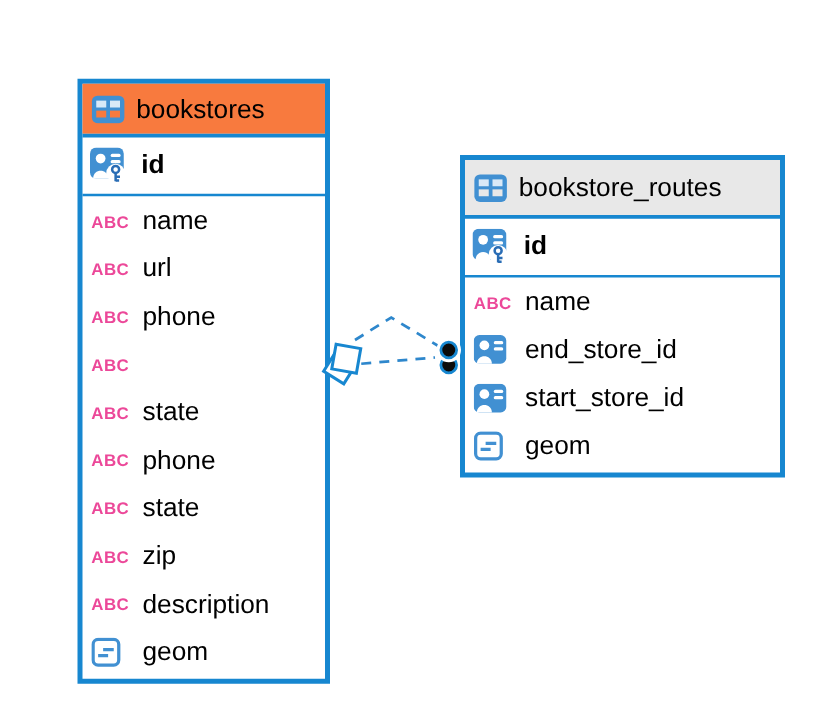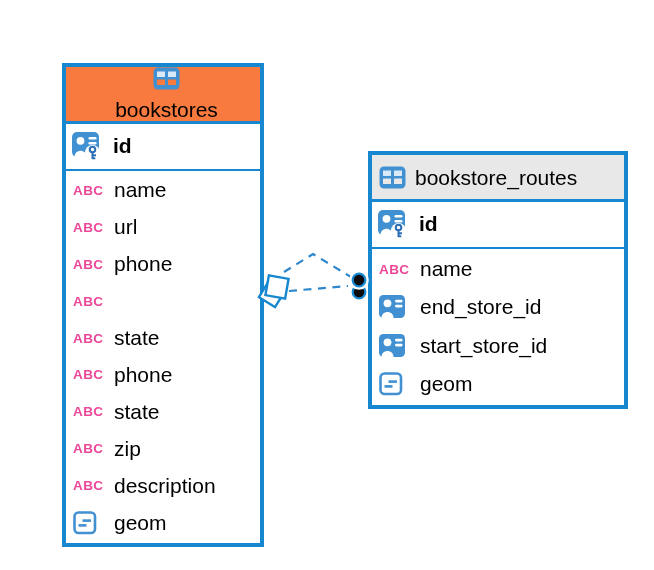--- a/index.html
+++ b/index.html
@@ -6,27 +6,27 @@
   .canvas {
     position:relative; width:654px; height:570px; background:#ffffff;
     font-family:"Liberation Sans","DejaVu Sans",sans-serif; color:#000;
     overflow:hidden;
   }
   .table-node {
     position:absolute; background:#fff; border:4px solid #1787d0;
     box-sizing:border-box; display:flex; flex-direction:column;
   }
   .t-left  { left:62px;  top:63px;  width:202px; height:484px; }
-  .t-right { left:368px; top:151px; width:260px; height:258px; }
+  .t-right { left:368px; top:124px; width:260px; height:258px; }
 
   .tbl-header {
     flex:none; display:flex; align-items:center; gap:9px;
     padding-left:7px; font-size:21px; line-height:1;
   }
-  .t-left  .tbl-header { height:54px;flex-direction:column; }
+  .t-left  .tbl-header { height:40px; }
   .t-right .tbl-header { height:44px; }
   .hdr-orange { background:#f87a3e; }
   .hdr-gray   { background:#e8e8e8; }
   .hdr-orange .cell-b { fill:#f87a3e; }
   .hdr-gray   .cell-b { fill:#e8e8e8; }
   .cell-t { fill:#d9e9f7; }
 
   .sep { flex:none; height:2.5px; background:#1787d0; }
 
   .pk-row {

